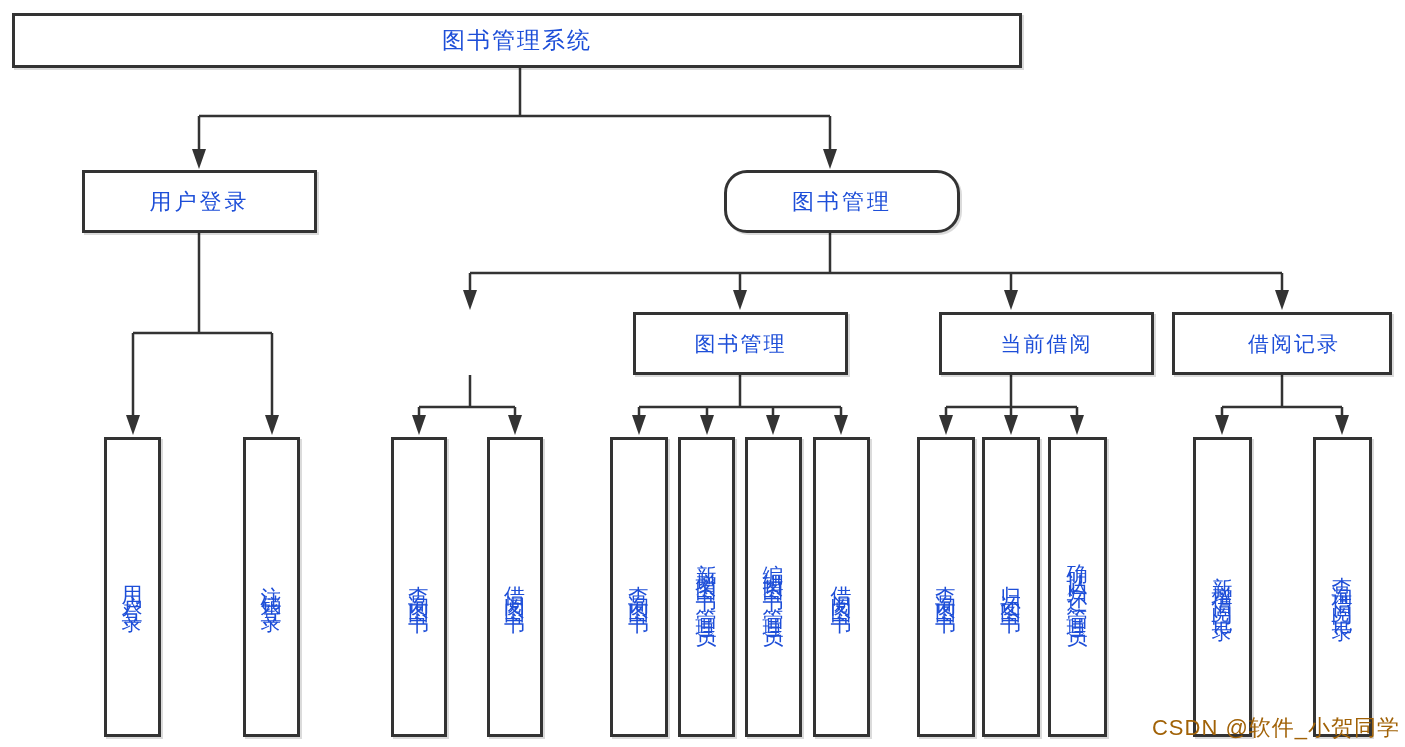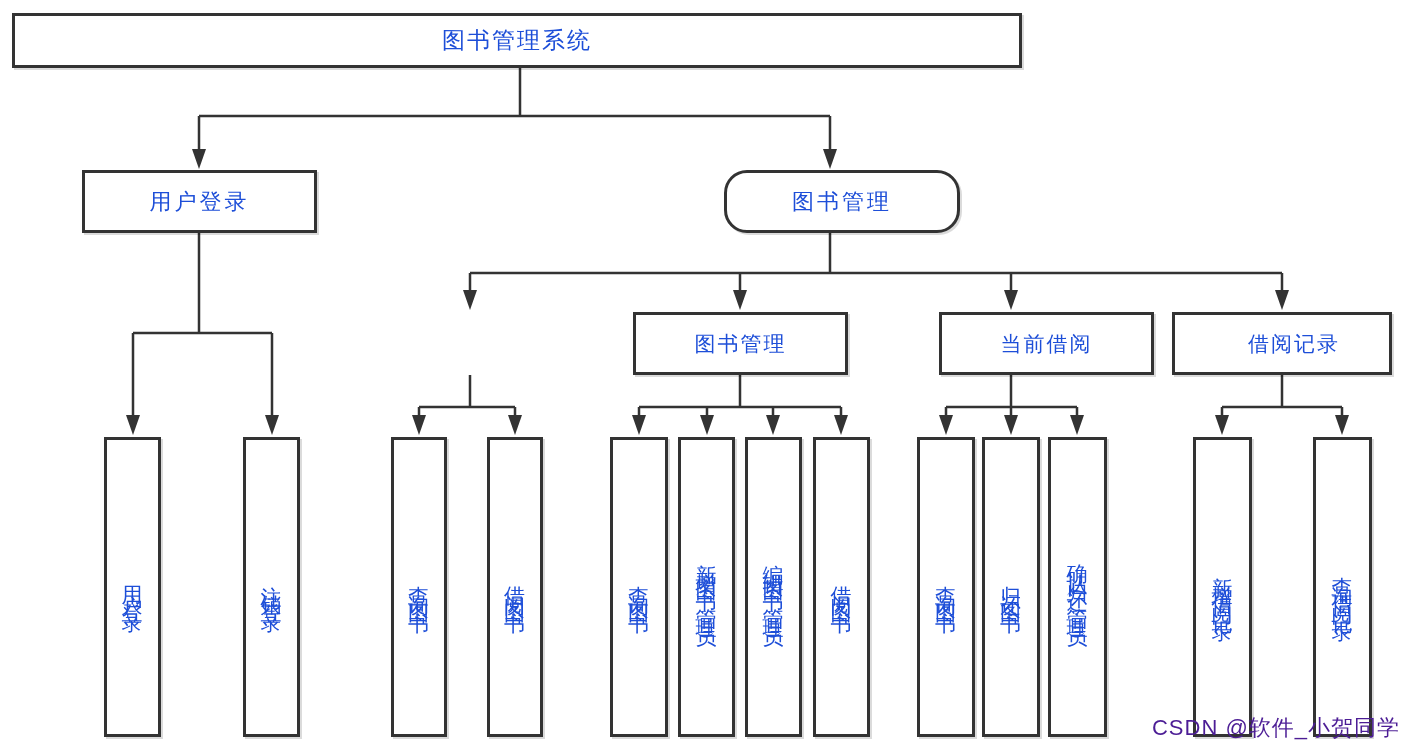--- a/index.html
+++ b/index.html
@@ -38,21 +38,21 @@
     letter-spacing: 9px;
     line-height: 1;
     white-space: nowrap;
   }
   .watermark {
     position: absolute;
     right: 5px;
     bottom: 4px;
     font-size: 22px;
     letter-spacing: 1px;
-    color: #4c1d95;
+    color: #a16207;
     z-index: 3;
     white-space: nowrap;
   }
 </style>
 </head>
 <body>
 
 <div class="stage">
 
   <svg class="wires" width="1405" height="747" viewBox="0 0 1405 747">

